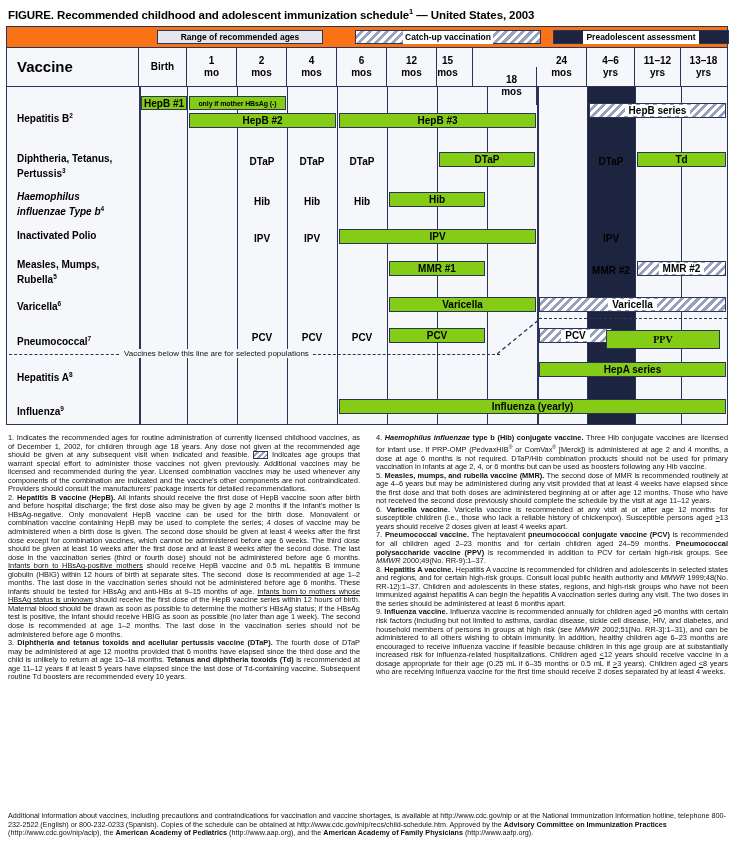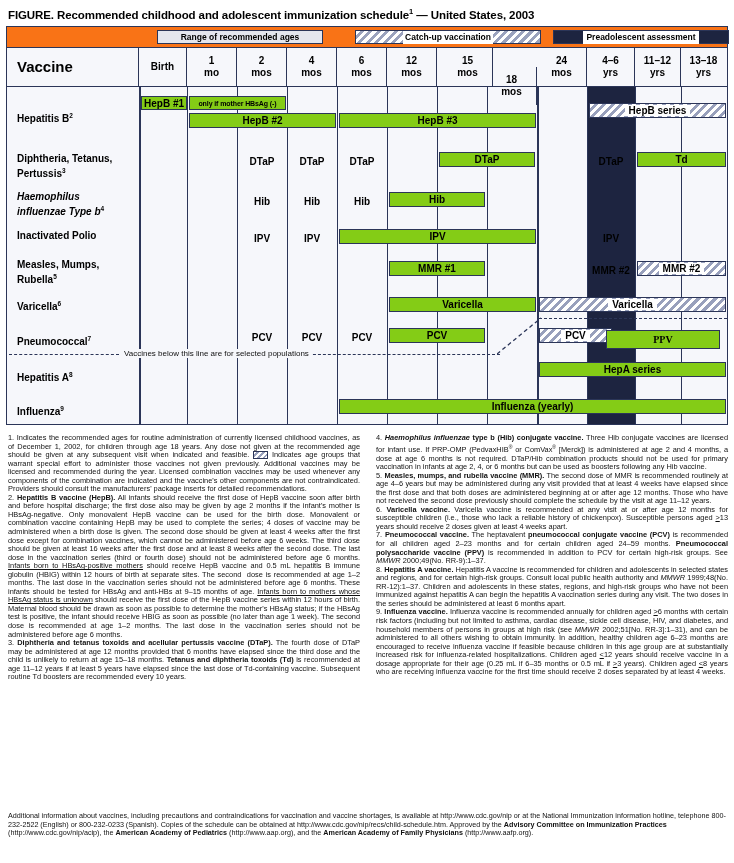--- a/index.html
+++ b/index.html
@@ -168,21 +168,21 @@
         <span>mos</span>
       </div>
       <div class="th vline" style="left:330px;width:50px;">
         <span>6</span>
         <span>mos</span>
       </div>
       <div class="th vline" style="left:380px;width:50px;">
         <span>12</span>
         <span>mos</span>
       </div>
-      <div class="th vline" style="left:436px;width:50px;">
+      <div class="th vline" style="left:416px;width:50px;">
         <span>15</span>
         <span>mos</span>
       </div>
       <div class="th vline" style="left:480px;width:50px;margin-top:19px;">
         <span>18</span>
         <span>mos</span>
       </div>
       <div class="th vline" style="left:530px;width:50px;">
         <span>24</span>
         <span>mos</span>

